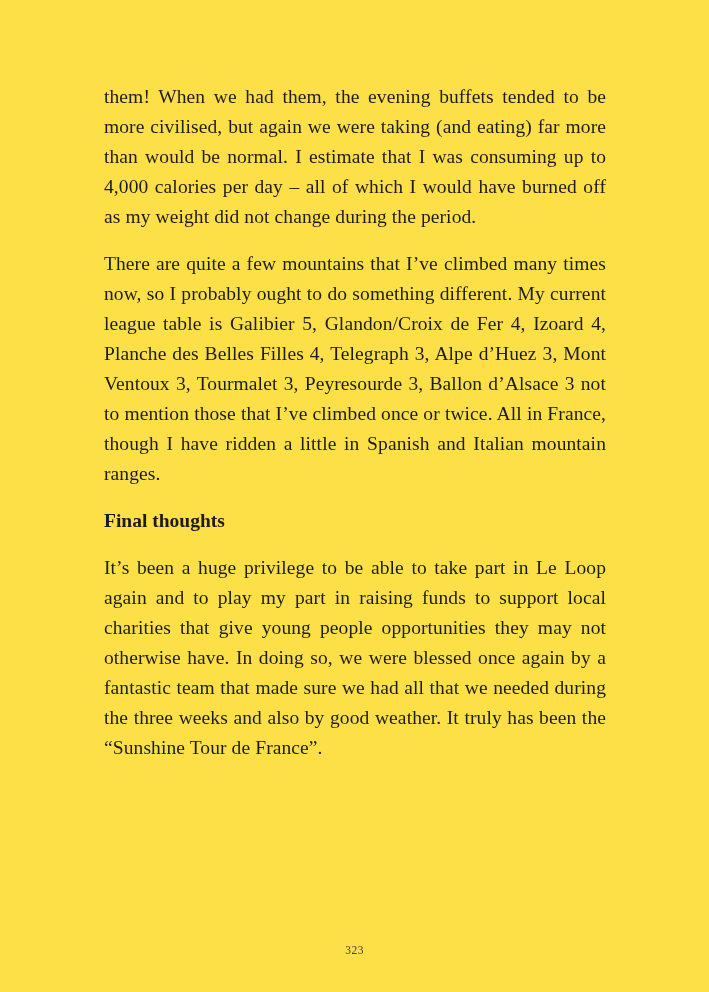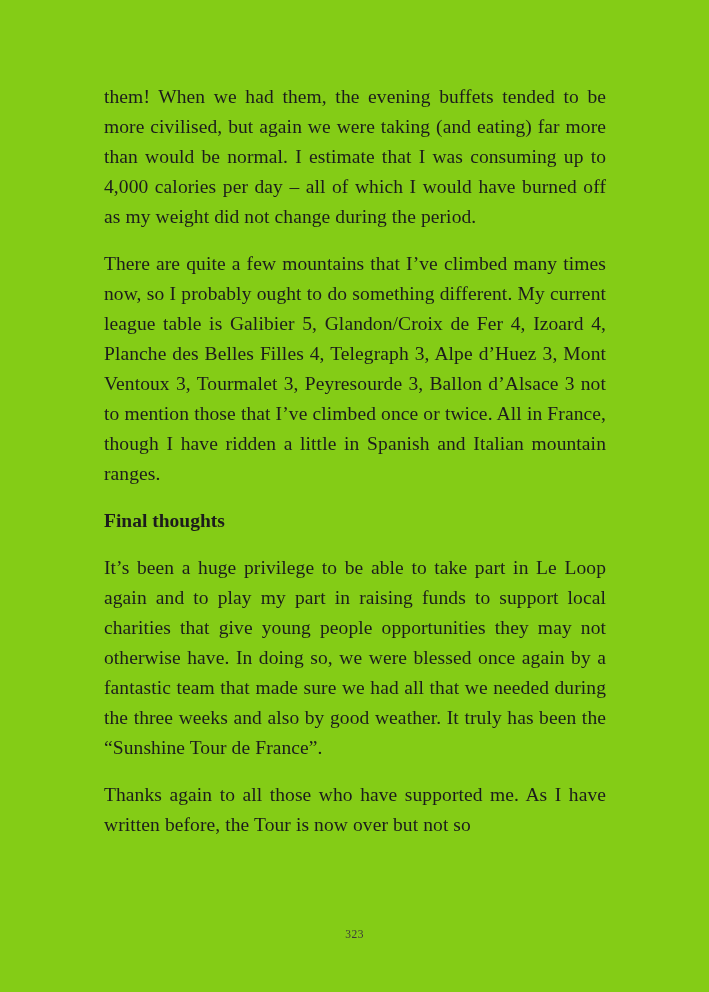--- a/index.html
+++ b/index.html
@@ -4,21 +4,21 @@
 <style>
   html, body {
     margin: 0;
     padding: 0;
     background: #ffffff;
   }
   .page {
     position: relative;
     width: 709px;
     height: 992px;
-    background: #84cc16;
+    background: #fde047;
     overflow: hidden;
     font-family: "Liberation Serif", "DejaVu Serif", serif;
     color: #1c1c1c;
   }
   .content {
     position: absolute;
     top: 82px;
     left: 104px;
     width: 502px;
   }
@@ -35,34 +35,33 @@
   }
   .content h2 {
     font-size: 19.5px;
     line-height: 30px;
     font-weight: bold;
     text-align: left;
     margin: 17px 0 17px 0;
   }
   .page-number {
     position: absolute;
-    bottom: 52px;
+    bottom: 36px;
     left: 0;
     width: 100%;
     text-align: center;
     font-size: 11.5px;
     color: #3a3a3a;
     letter-spacing: 0.5px;
   }
 </style>
 </head>
 <body>
 
 <div class="page">
   <div class="content">
     <p>them! When we had them, the evening buffets tended to be more civilised, but again we were taking (and eating) far more than would be normal. I estimate that I was consuming up to 4,000 calories per day – all of which I would have burned off as my weight did not change during the period.</p>
     <p>There are quite a few mountains that I’ve climbed many times now, so I probably ought to do something different. My current league table is Galibier 5, Glandon/Croix de Fer 4, Izoard 4, Planche des Belles Filles 4, Telegraph 3, Alpe d’Huez 3, Mont Ventoux 3, Tourmalet 3, Peyresourde 3, Ballon d’Alsace 3 not to mention those that I’ve climbed once or twice. All in France, though I have ridden a little in Spanish and Italian mountain ranges.</p>
     <h2>Final thoughts</h2>
     <p>It’s been a huge privilege to be able to take part in Le Loop again and to play my part in raising funds to support local charities that give young people opportunities they may not otherwise have. In doing so, we were blessed once again by a fantastic team that made sure we had all that we needed during the three weeks and also by good weather. It truly has been the “Sunshine Tour de France”.</p>
-    <p>Thanks again to all those who have supported me. As I have written before, the Tour is now over but not so</p>
   </div>
   <div class="page-number">323</div>
 </div>
 
 </body></html>

